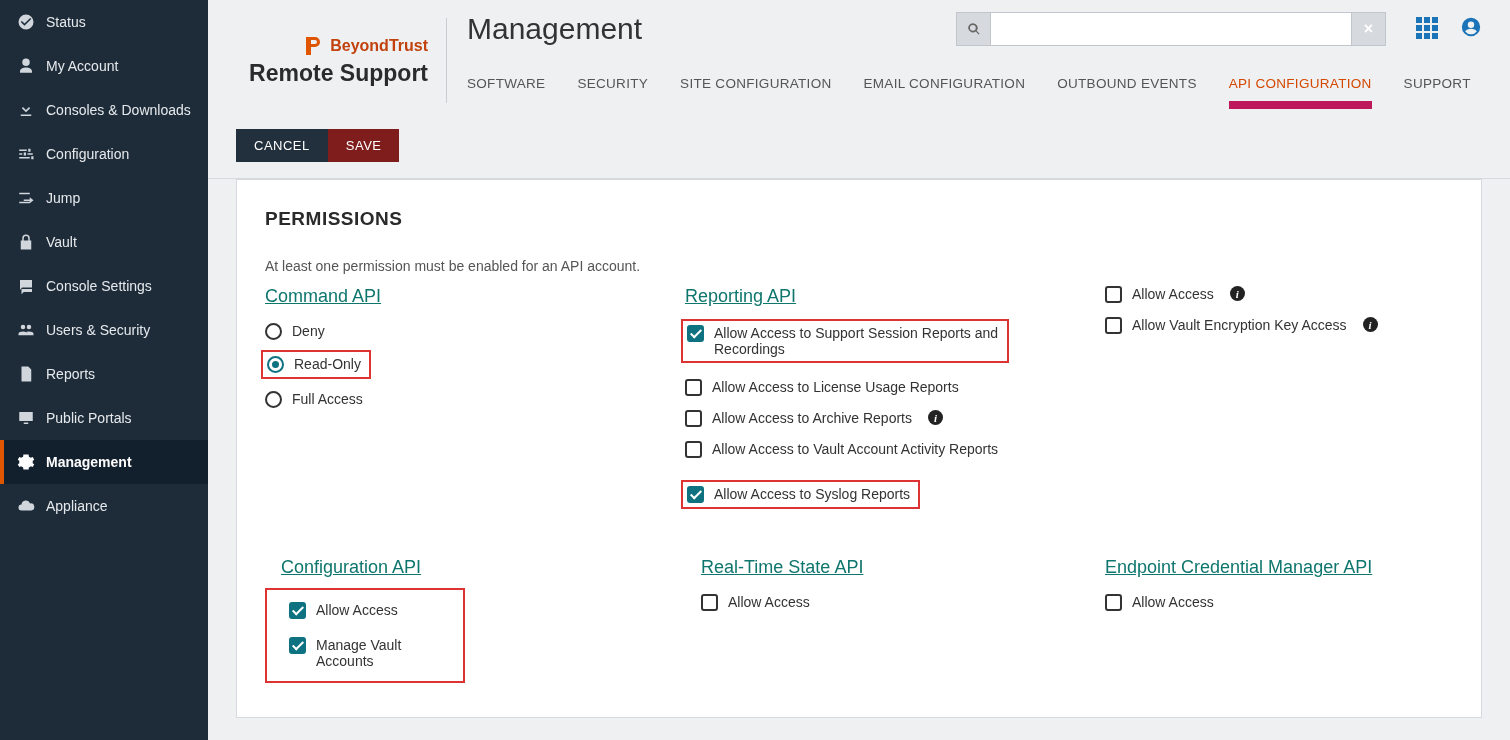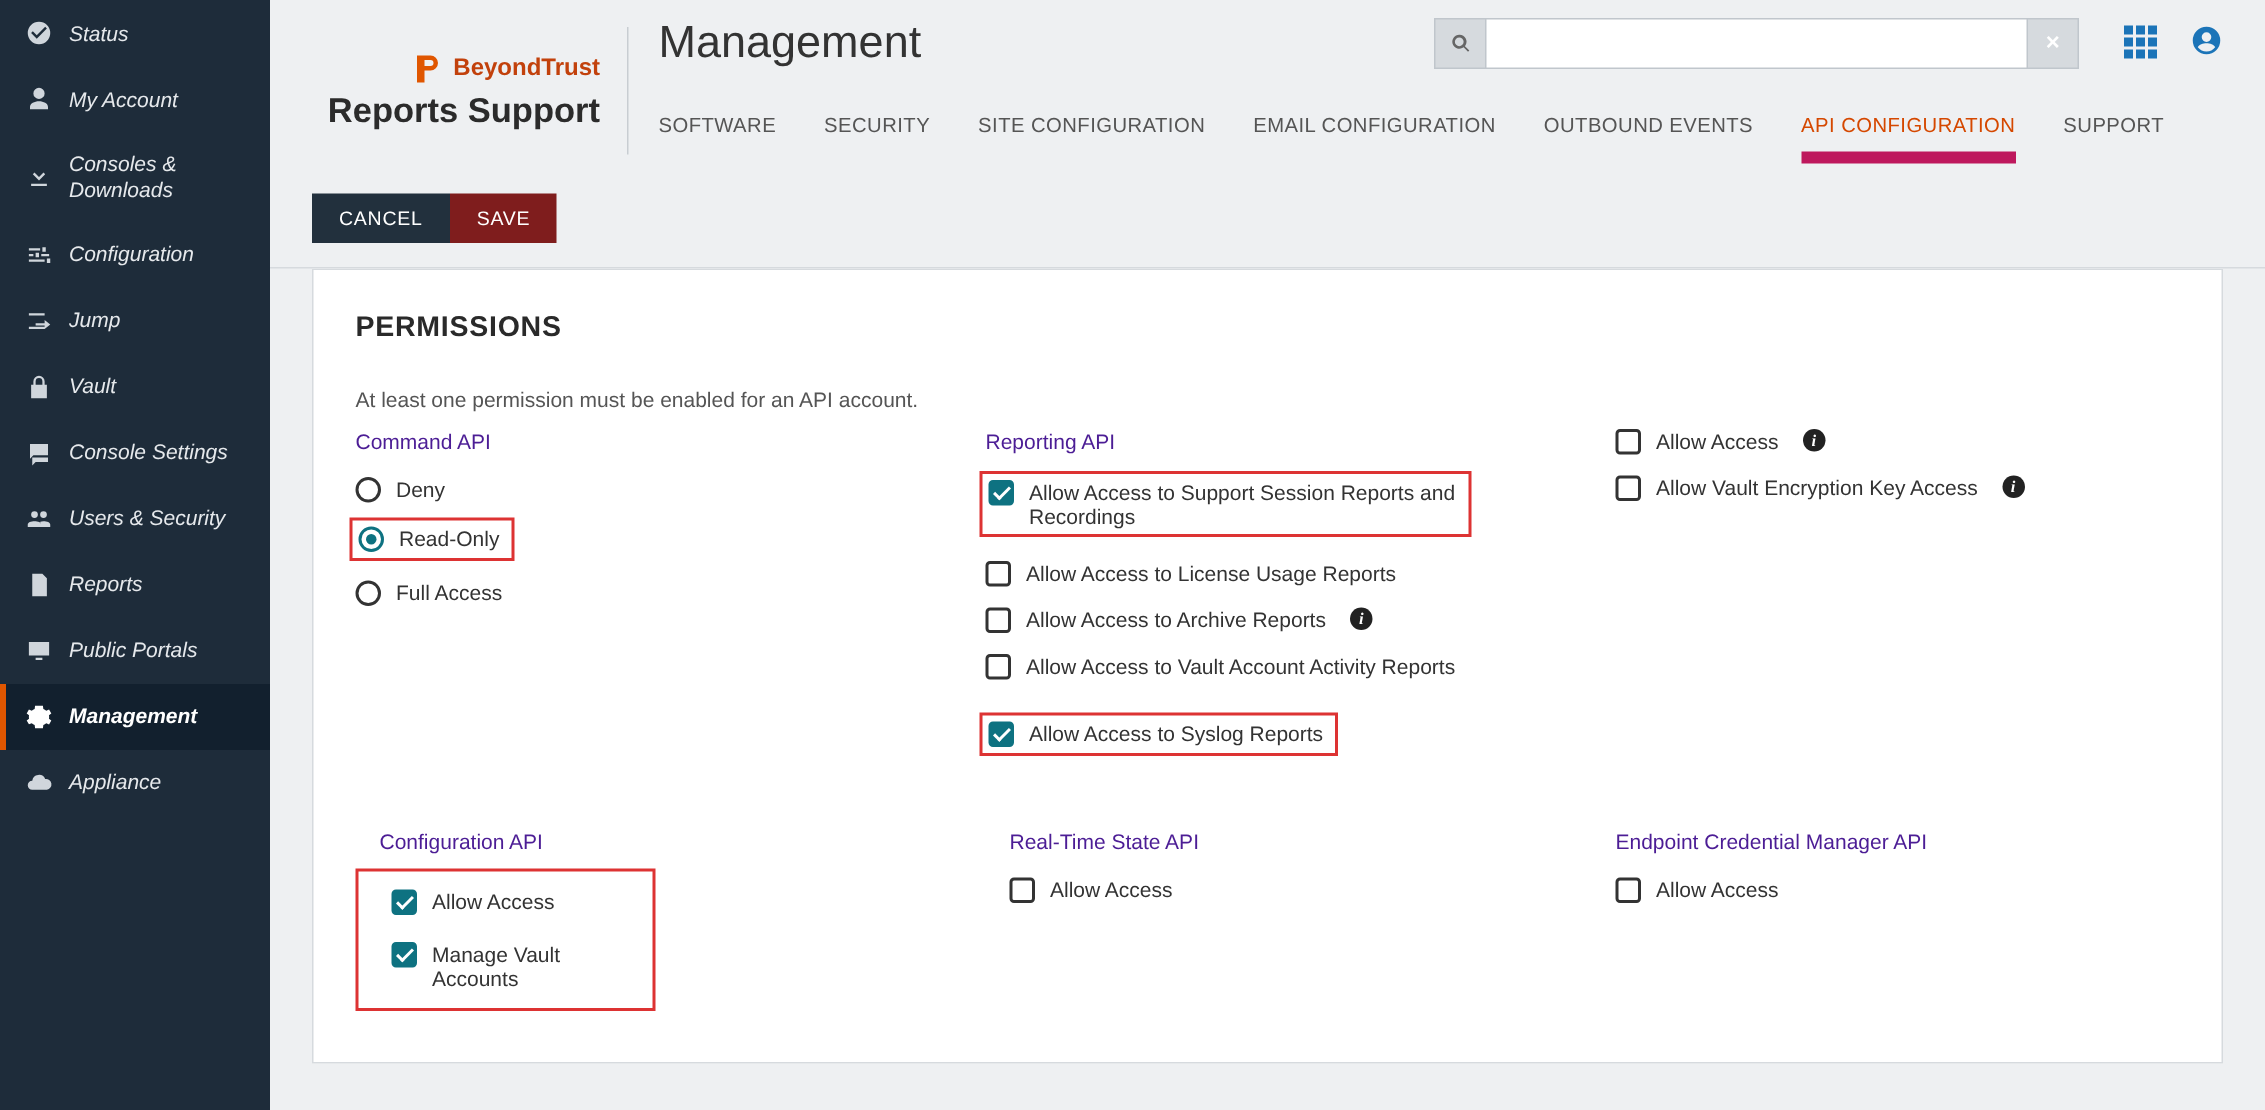--- a/index.html
+++ b/index.html
@@ -7,26 +7,25 @@
     font-family: "Segoe UI", Arial, sans-serif;
     background: #eef0f2;
     color: #333;
     width: 1510px;
     height: 740px;
     overflow: hidden;
     display: flex;
   }
   
   .sidebar {
-    width: 180px;
+    width: 208px;
     background: #1e2c3a;
     color: #d0d6dc;
     flex-shrink: 0;
     padding-top: 0;
-    font-style: italic;
   }
   .sidebar-item {
     display: flex;
     align-items: center;
     padding: 13px 14px 13px 14px;
     cursor: pointer;
     font-size: 14px;
     color: #e6e9ec;
   }
   .sidebar-item .icon {
@@ -112,21 +111,21 @@
     margin: 0 28px 28px 28px; background: #fff; border: 1px solid #d6dade;
     padding: 28px 28px 40px 28px;
   }
   .panel h2 { font-size: 19px; font-weight: 700; letter-spacing: 0.5px; margin-bottom: 28px; color: #2a2a2a; }
   .help { font-size: 14px; color: #555; margin-bottom: 12px; }
   .perm-grid {
     display: grid;
     grid-template-columns: 420px 420px 1fr;
     row-gap: 20px;
   }
-  .perm-col h3 { font-size: 14px; font-weight: 500; color: #4c1d95; margin-bottom: 16px; }
+  .perm-col h3 { font-size: 18px; font-weight: 500; color: #0f766e; margin-bottom: 16px; text-decoration: underline; }
   .opt { display: flex; align-items: flex-start; gap: 10px; margin-bottom: 14px; font-size: 14px; color: #333; }
   .opt.radio .ctrl { width: 17px; height: 17px; border-radius: 50%; border: 2px solid #333; flex-shrink:0; position:relative;}
   .opt.radio.checked .ctrl { border-color: #0e7281; }
   .opt.radio.checked .ctrl::after { content:""; position:absolute; inset:3px; background:#0e7281; border-radius:50%; }
   .opt.check .ctrl { width: 17px; height: 17px; border-radius: 3px; border: 2px solid #333; flex-shrink:0; position:relative;}
   .opt.check.checked .ctrl { background:#0e7281; border-color:#0e7281; }
   .opt.check.checked .ctrl::after { content:""; position:absolute; left:4px; top:0px; width:4px; height:9px; border:solid #fff; border-width:0 2px 2px 0; transform:rotate(45deg);}
   .info-icon { width:15px; height:15px; border-radius:50%; background:#222; color:#fff; font-size:11px; font-weight:bold; display:inline-flex; align-items:center; justify-content:center; margin-left:6px; font-style: italic; font-family: serif;}
   .hl { outline: 2px solid #d33; outline-offset: 2px; padding:2px 6px 2px 2px; display:inline-flex; }
   .hl-block { border: 2px solid #d33; padding: 6px 8px; margin: -6px -8px; }
@@ -236,21 +235,21 @@
 
 <div class="main">
   <div class="topbar">
     <div class="brand">
       <div class="brand-logo">
         <svg viewBox="0 0 24 24">
             <path d="M6 3h9a5 5 0 0 1 0 10h-4v8H6zM11 6v4h4a2 2 0 0 0 0-4z"></path>
           </svg>
         <span>BeyondTrust</span>
       </div>
-      <div class="brand-sub">Reports Support</div>
+      <div class="brand-sub">Remote Support</div>
     </div>
     <div class="sep1"></div>
     <div class="top-right">
       <div class="title-row">
         <div class="page-title">Management</div>
         <div class="search-group">
           <div class="search-btn">
               <svg viewBox="0 0 24 24">
                 <path d="M10 2a8 8 0 1 0 5 14.3l5 5L21.5 20l-5-5A8 8 0 0 0 10 2zm0 3a5 5 0 1 1-5 5 5 5 0 0 1 5-5z"></path>
               </svg>

